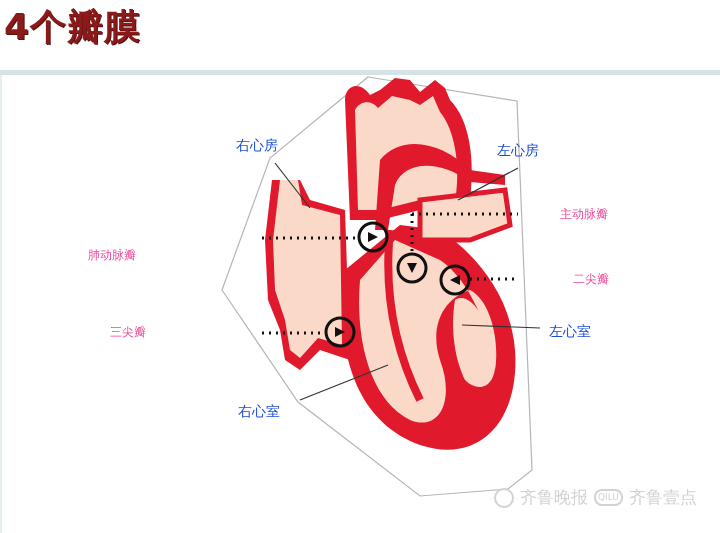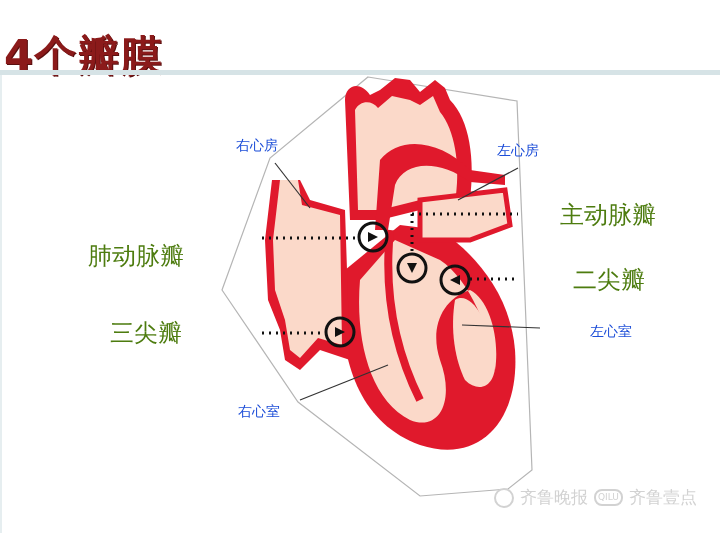--- a/index.html
+++ b/index.html
@@ -4,37 +4,36 @@
   <style>
     html, body { margin: 0; padding: 0; }
     body {
       width: 720px; height: 533px; position: relative; overflow: hidden;
       background: #ffffff;
       font-family: "DejaVu Serif", "Liberation Serif", serif;
     }
     .title {
       position: absolute; left: 4px; top: 2px;
       font-family: "DejaVu Sans", "Liberation Sans", sans-serif;
-      font-weight: bold; font-size: 42px; color: #8b1a1a;
+      font-weight: bold; font-size: 36px; color: #8b1a1a;
       letter-spacing: 1px; line-height: 50px;
       text-shadow: 1px 1px 0 #5a0f0f;
-      margin-top: 29px;
     }
     .topbar {
       position: absolute; left: 0; top: 70px; width: 720px; height: 5px;
       background: #d6e3e6;
     }
     .leftedge {
       position: absolute; left: 0; top: 75px; width: 2px; height: 458px;
       background: #e6eef0;
     }
     .diagram { position: absolute; left: 0; top: 0; }
     .label-big {
-      position: absolute; font-size: 24px; color: #4d7c0f;
-      font-family: Liberation Sans, sans-serif;
+      position: absolute; font-size: 12px; color: #ec4899;
+      font-family: Liberation Mono, monospace;
       line-height: 24px; white-space: nowrap;
     }
     .label-small {
       position: absolute; font-size: 14px; color: #1d4ed8;
       font-family: "DejaVu Serif", "Liberation Serif", serif;
       line-height: 18px; white-space: nowrap;
     }
     .watermark {
       position: absolute; left: 494px; top: 486px;
       font-size: 17px; color: #d2d2d2;
@@ -109,21 +108,21 @@
   </g>
 </svg>
 
 <div class="label-big" style="left:88px; top:228px;margin-top:16px;">肺动脉瓣</div>
 <div class="label-big" style="left:110px; top:321px;">三尖瓣</div>
 <div class="label-big" style="left:560px; top:203px;">主动脉瓣</div>
 <div class="label-big" style="left:573px; top:268px;">二尖瓣</div>
 
 <div class="label-small" style="left:236px; top:136px;">右心房</div>
 <div class="label-small" style="left:497px; top:142px;font-family:Liberation Mono, monospace;">左心房</div>
-<div class="label-small" style="left:549px; top:322px;margin-left:41px;">左心室</div>
+<div class="label-small" style="left:549px; top:322px;">左心室</div>
 <div class="label-small" style="left:238px; top:402px;">右心室</div>
 
 <div class="watermark">
   <span class="wm-logo"></span>
   <span>齐鲁晚报</span>
   <span class="wm-box">QILU</span>
   <span>齐鲁壹点</span>
 </div>
 
 </body></html>

